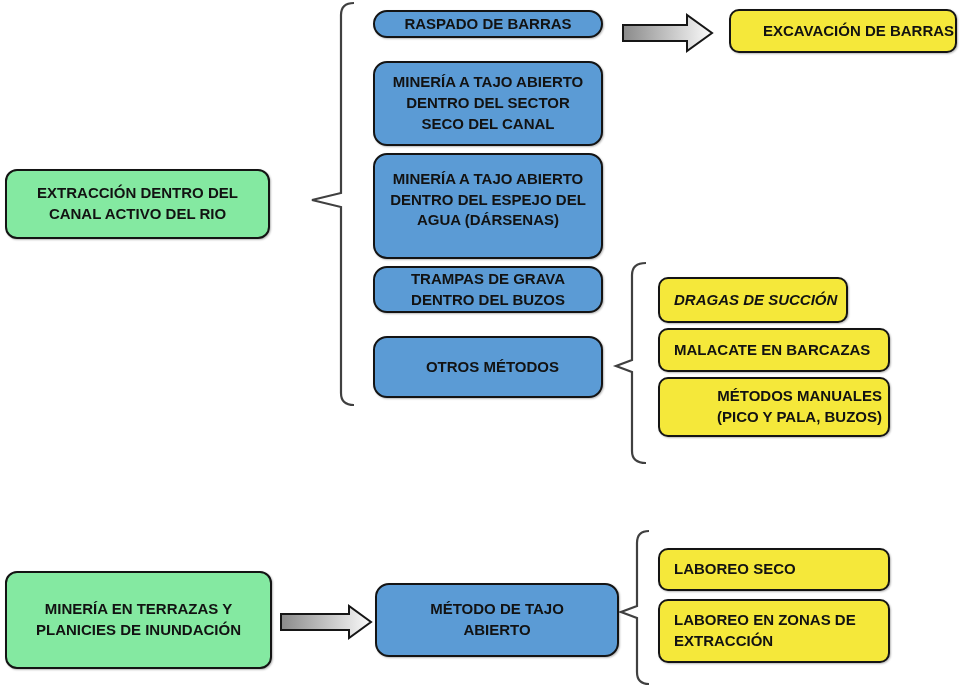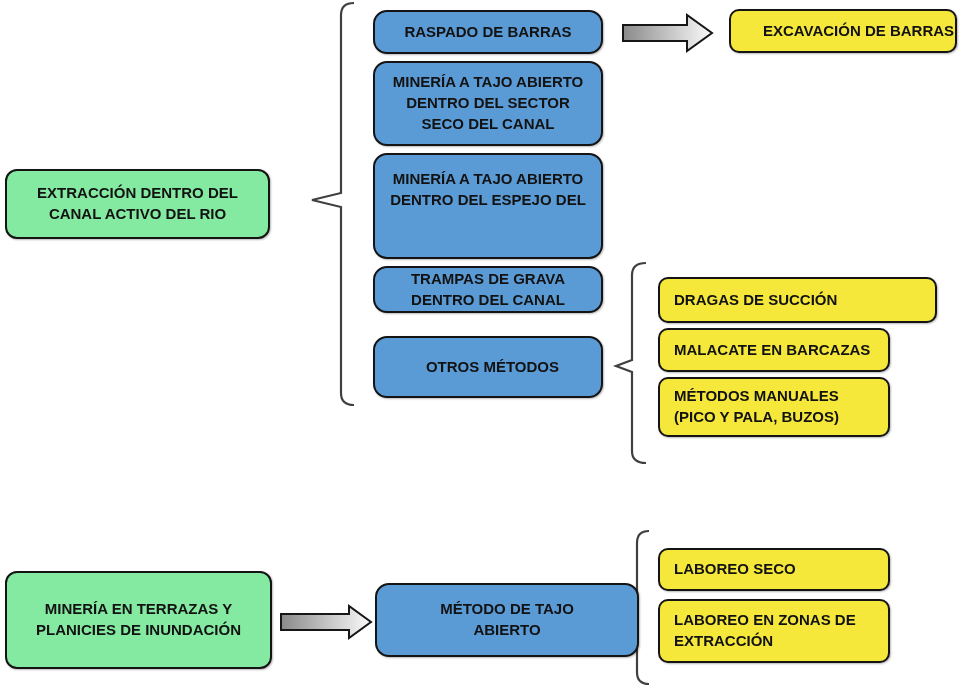--- a/index.html
+++ b/index.html
@@ -47,62 +47,63 @@
   <div class="node green" style="left:5px; top:169px; width:265px; height:70px;">
     <span class="ln">EXTRACCIÓN DENTRO DEL</span>
     <span class="ln">CANAL ACTIVO DEL RIO</span>
   </div>
 
   <div class="node green" style="left:5px; top:571px; width:267px; height:98px;">
     <span class="ln">MINERÍA EN TERRAZAS Y</span>
     <span class="ln">PLANICIES DE INUNDACIÓN</span>
   </div>
 
-  <div class="node blue" style="left:373px; top:10px; width:230px; height:44px;">
+  <div class="node blue" style="left:373px; top:10px; width:230px; height:28px;">
     <span class="ln">RASPADO DE BARRAS</span>
   </div>
 
   <div class="node blue" style="left:373px; top:61px; width:230px; height:85px;">
     <span class="ln">MINERÍA A TAJO ABIERTO</span>
     <span class="ln">DENTRO DEL SECTOR</span>
     <span class="ln">SECO DEL CANAL</span>
   </div>
 
   <div class="node blue" style="left:373px; top:153px; width:230px; height:106px; justify-content:flex-start; padding-top:14px;">
     <span class="ln">MINERÍA A TAJO ABIERTO</span>
     <span class="ln">DENTRO DEL ESPEJO DEL</span>
+    <span class="ln">AGUA (DÁRSENAS)</span>
   </div>
 
   <div class="node blue" style="left:373px; top:266px; width:230px; height:47px;">
     <span class="ln">TRAMPAS DE GRAVA</span>
-    <span class="ln">DENTRO DEL CANAL</span>
+    <span class="ln">DENTRO DEL BUZOS</span>
   </div>
 
   <div class="node blue" style="left:373px; top:336px; width:230px; height:62px;padding-left:9px;">
     <span class="ln">OTROS MÉTODOS</span>
   </div>
 
-  <div class="node blue" style="left:375px; top:583px; width:264px; height:74px;">
+  <div class="node blue" style="left:375px; top:583px; width:244px; height:74px;">
     <span class="ln">MÉTODO DE TAJO</span>
     <span class="ln">ABIERTO</span>
   </div>
 
   <div class="node yellow" style="left:729px; top:9px; width:228px; height:44px;">
     <span class="ln">EXCAVACIÓN DE BARRAS</span>
   </div>
 
-  <div class="node yellow left-align" style="left:658px; top:277px; width:279px; height:46px;">
+  <div class="node yellow left-align" style="left:658px; top:277px; width:190px; height:46px;font-style:italic;">
     <span class="ln">DRAGAS DE SUCCIÓN</span>
   </div>
 
   <div class="node yellow left-align" style="left:658px; top:328px; width:232px; height:44px;">
     <span class="ln">MALACATE EN BARCAZAS</span>
   </div>
 
-  <div class="node yellow left-align" style="left:658px; top:377px; width:232px; height:60px;">
+  <div class="node yellow left-align" style="left:658px; top:377px; width:232px; height:60px;align-items:flex-end;">
     <span class="ln">MÉTODOS MANUALES</span>
     <span class="ln">(PICO Y PALA, BUZOS)</span>
   </div>
 
   <div class="node yellow left-align" style="left:658px; top:548px; width:232px; height:43px;">
     <span class="ln">LABOREO SECO</span>
   </div>
 
   <div class="node yellow left-align" style="left:658px; top:599px; width:232px; height:64px;">
     <span class="ln">LABOREO EN ZONAS DE</span>

